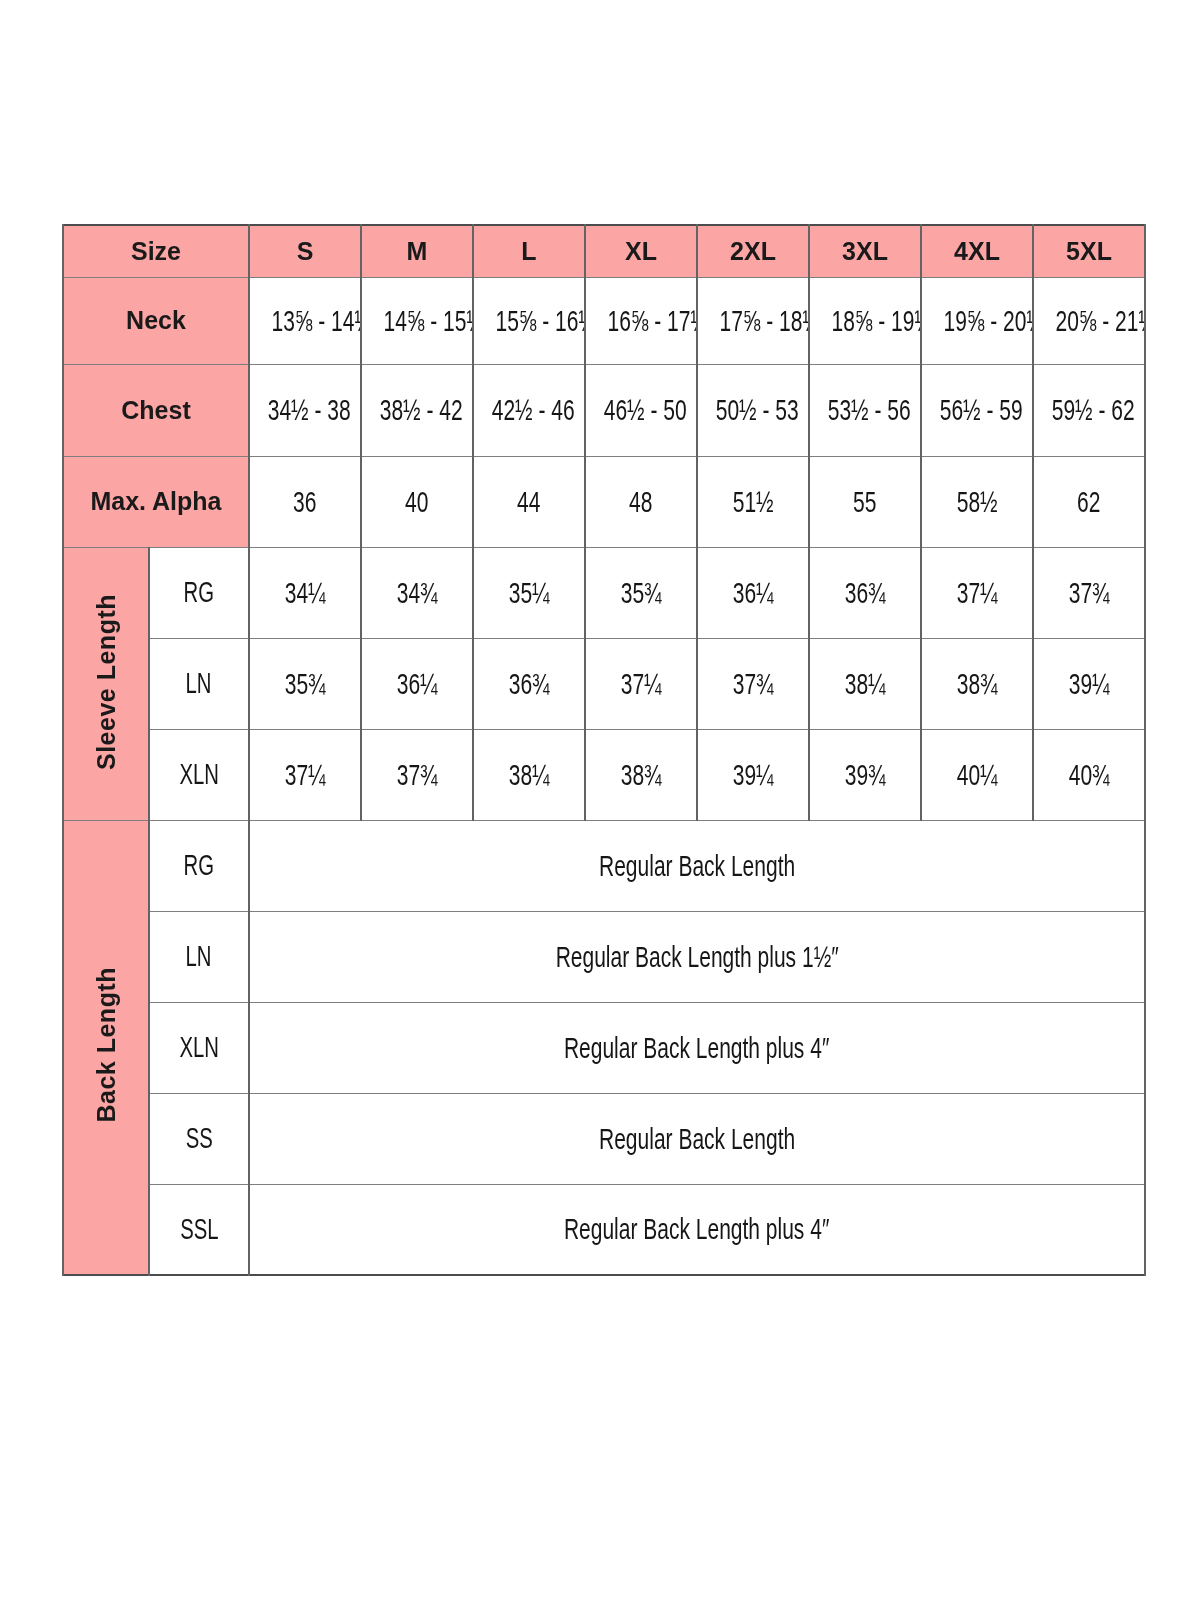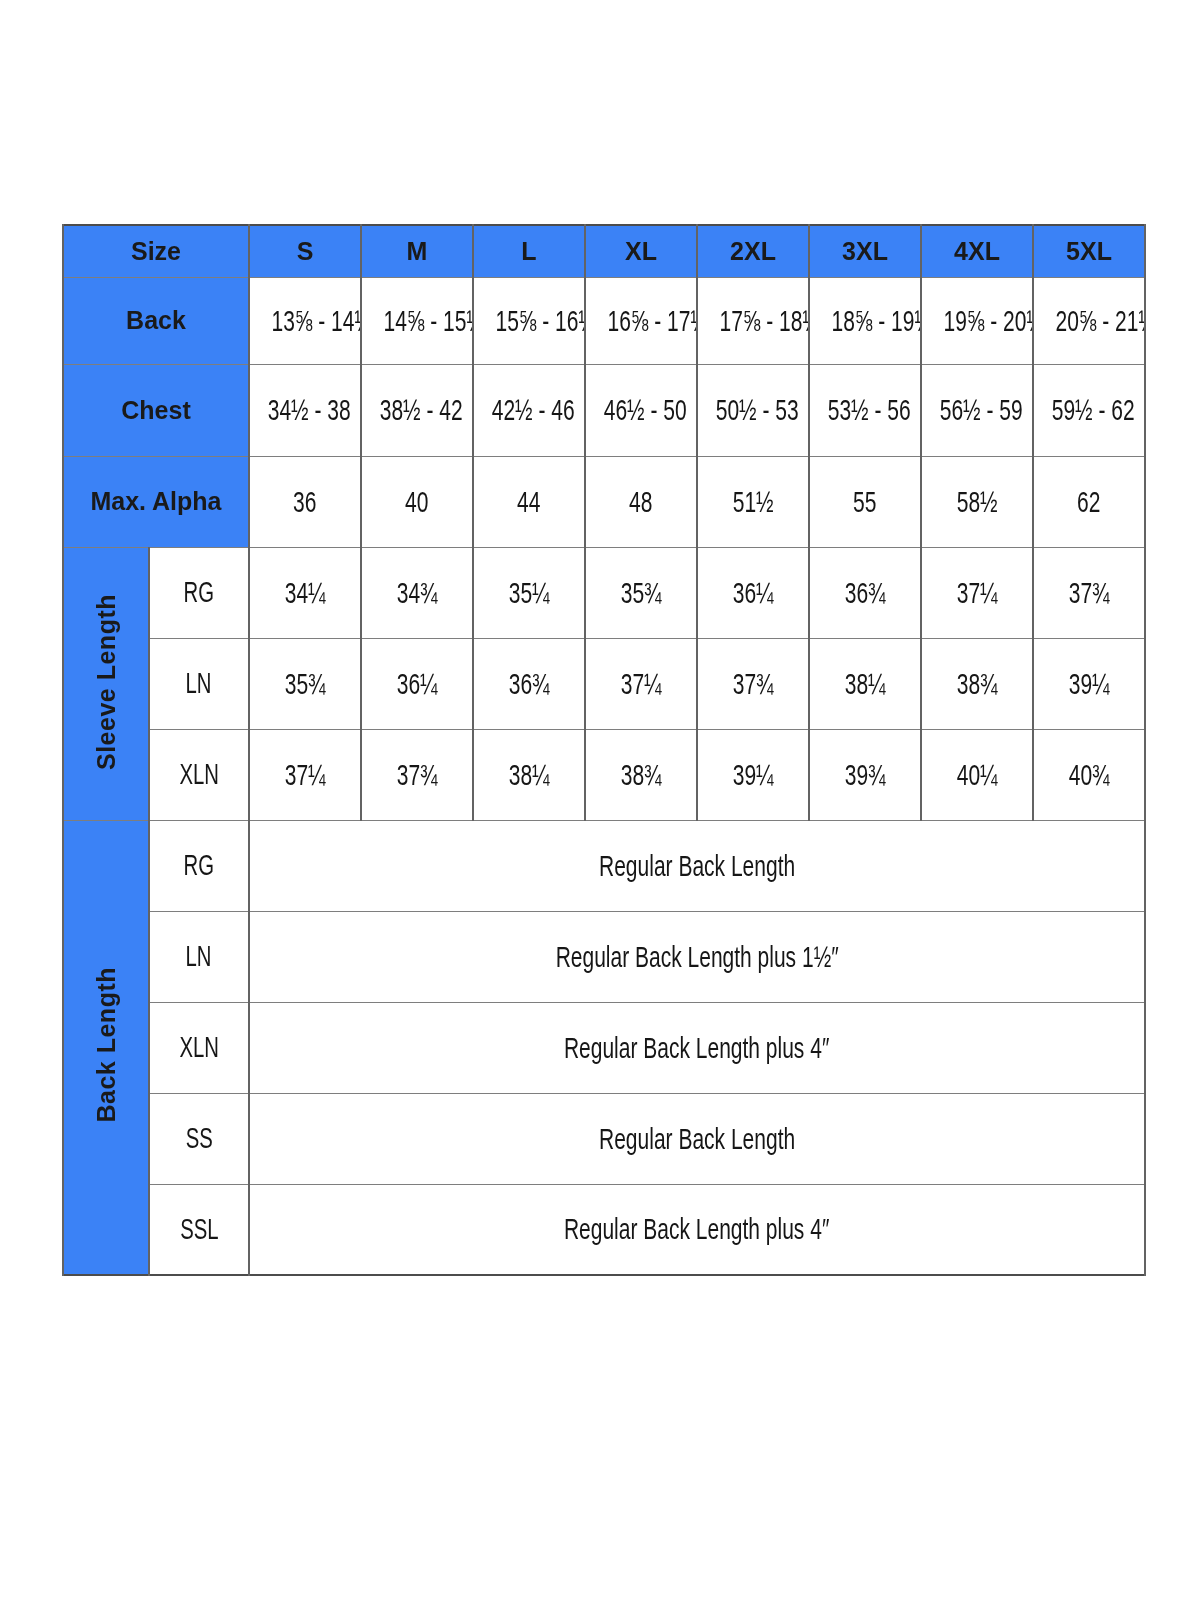--- a/index.html
+++ b/index.html
@@ -16,21 +16,21 @@
   table.fit {
     border-collapse: collapse; table-layout: fixed; width: 1081px;
     border: 2.5px solid #4c4c4c;
   }
   table.fit th, table.fit td {
     padding: 0; text-align: center; vertical-align: middle;
     border-left: 2px solid #636363; border-right: 2px solid #636363;
     border-top: 1.5px solid #7e7e7e; border-bottom: 1.5px solid #7e7e7e;
     overflow: hidden;
   }
-  .gray { background: #3b82f6; }
+  .gray { background: #fca5a5; }
   .white { background: #ffffff; }
   .hdr { font-size: 25px; font-weight: bold; color: #1a1a1a; }
   tr.h52 { height: 52px; }
   tr.h87 { height: 87px; }
   tr.h92 { height: 92px; }
   tr.h91 { height: 91px; }
   
   .cnd {
     display: inline-block; transform: scaleX(0.70); transform-origin: 50% 50%;
     white-space: nowrap; font-size: 30px; font-weight: 500; color: #161616;
@@ -70,21 +70,21 @@
       <th class="gray hdr">M</th>
       <th class="gray hdr">L</th>
       <th class="gray hdr">XL</th>
       <th class="gray hdr">2XL</th>
       <th class="gray hdr">3XL</th>
       <th class="gray hdr">4XL</th>
       <th class="gray hdr">5XL</th>
     </tr>
 
     <tr class="h87">
-      <th colspan="2" class="gray hdr">Back</th>
+      <th colspan="2" class="gray hdr">Neck</th>
       <td class="white"><span class="cnd">13⅝ - 14½</span></td>
       <td class="white"><span class="cnd">14⅝ - 15½</span></td>
       <td class="white"><span class="cnd">15⅝ - 16½</span></td>
       <td class="white"><span class="cnd">16⅝ - 17½</span></td>
       <td class="white"><span class="cnd">17⅝ - 18½</span></td>
       <td class="white"><span class="cnd">18⅝ - 19½</span></td>
       <td class="white"><span class="cnd">19⅝ - 20½</span></td>
       <td class="white"><span class="cnd">20⅝ - 21½</span></td>
     </tr>
 

